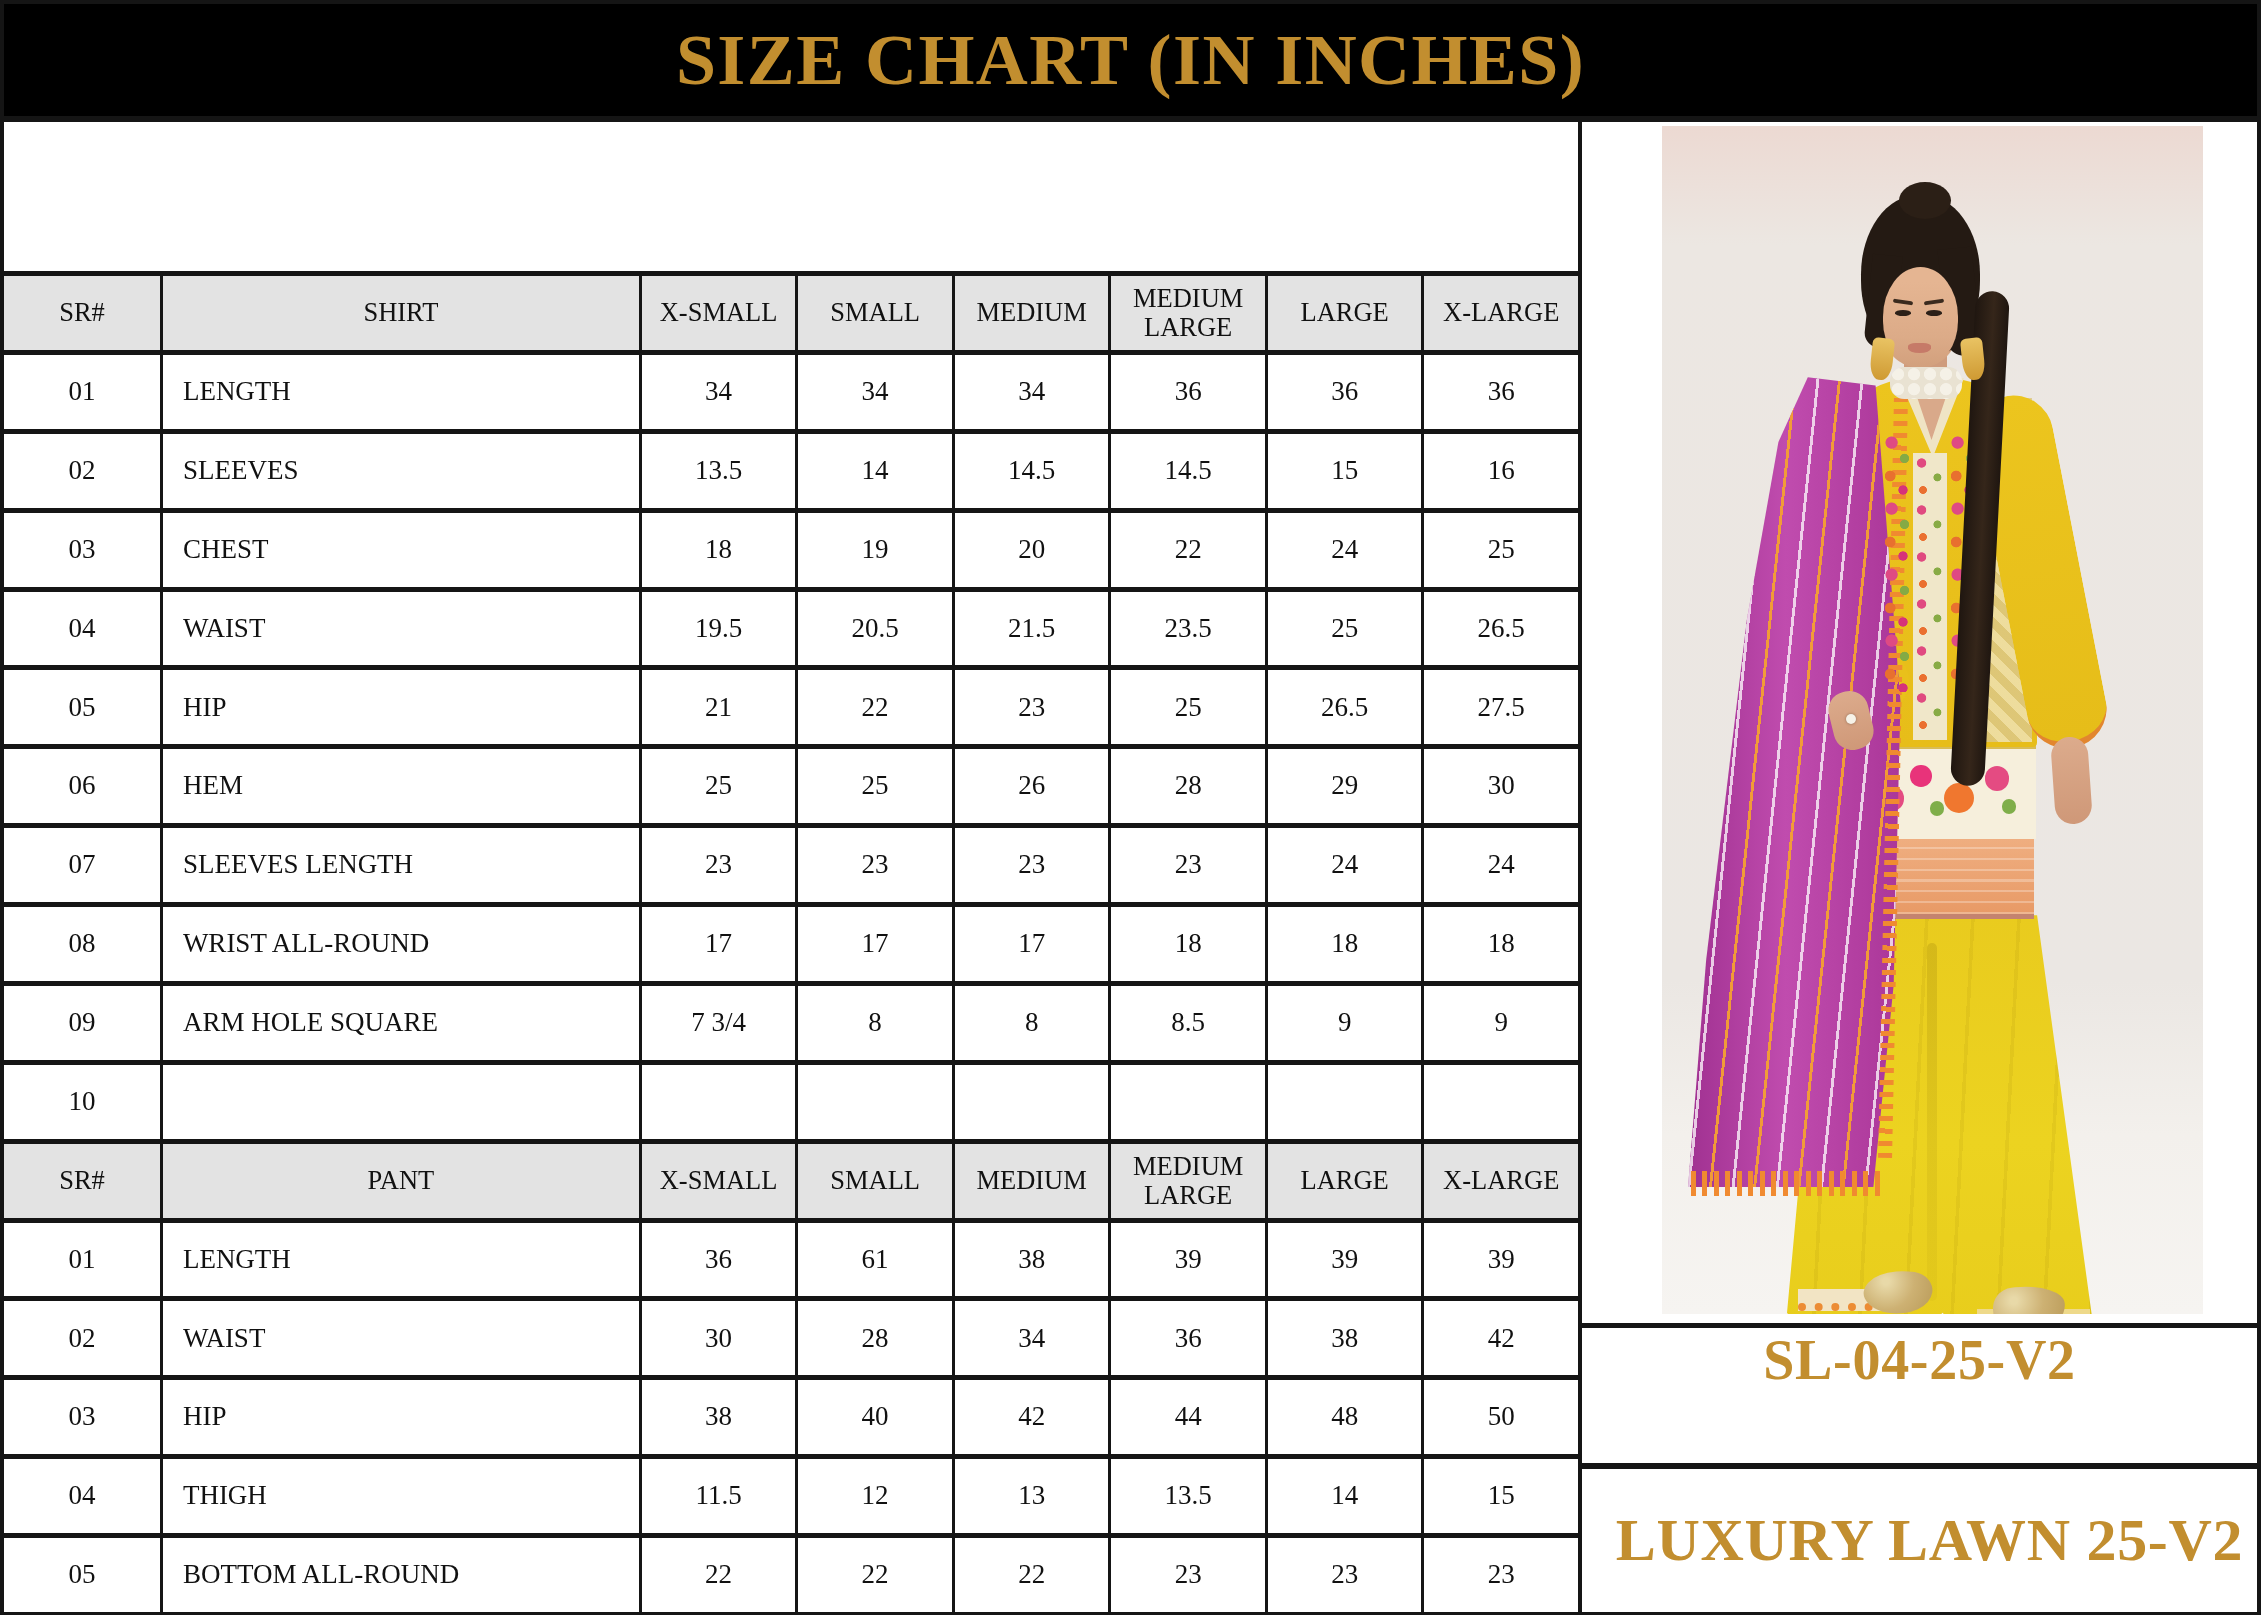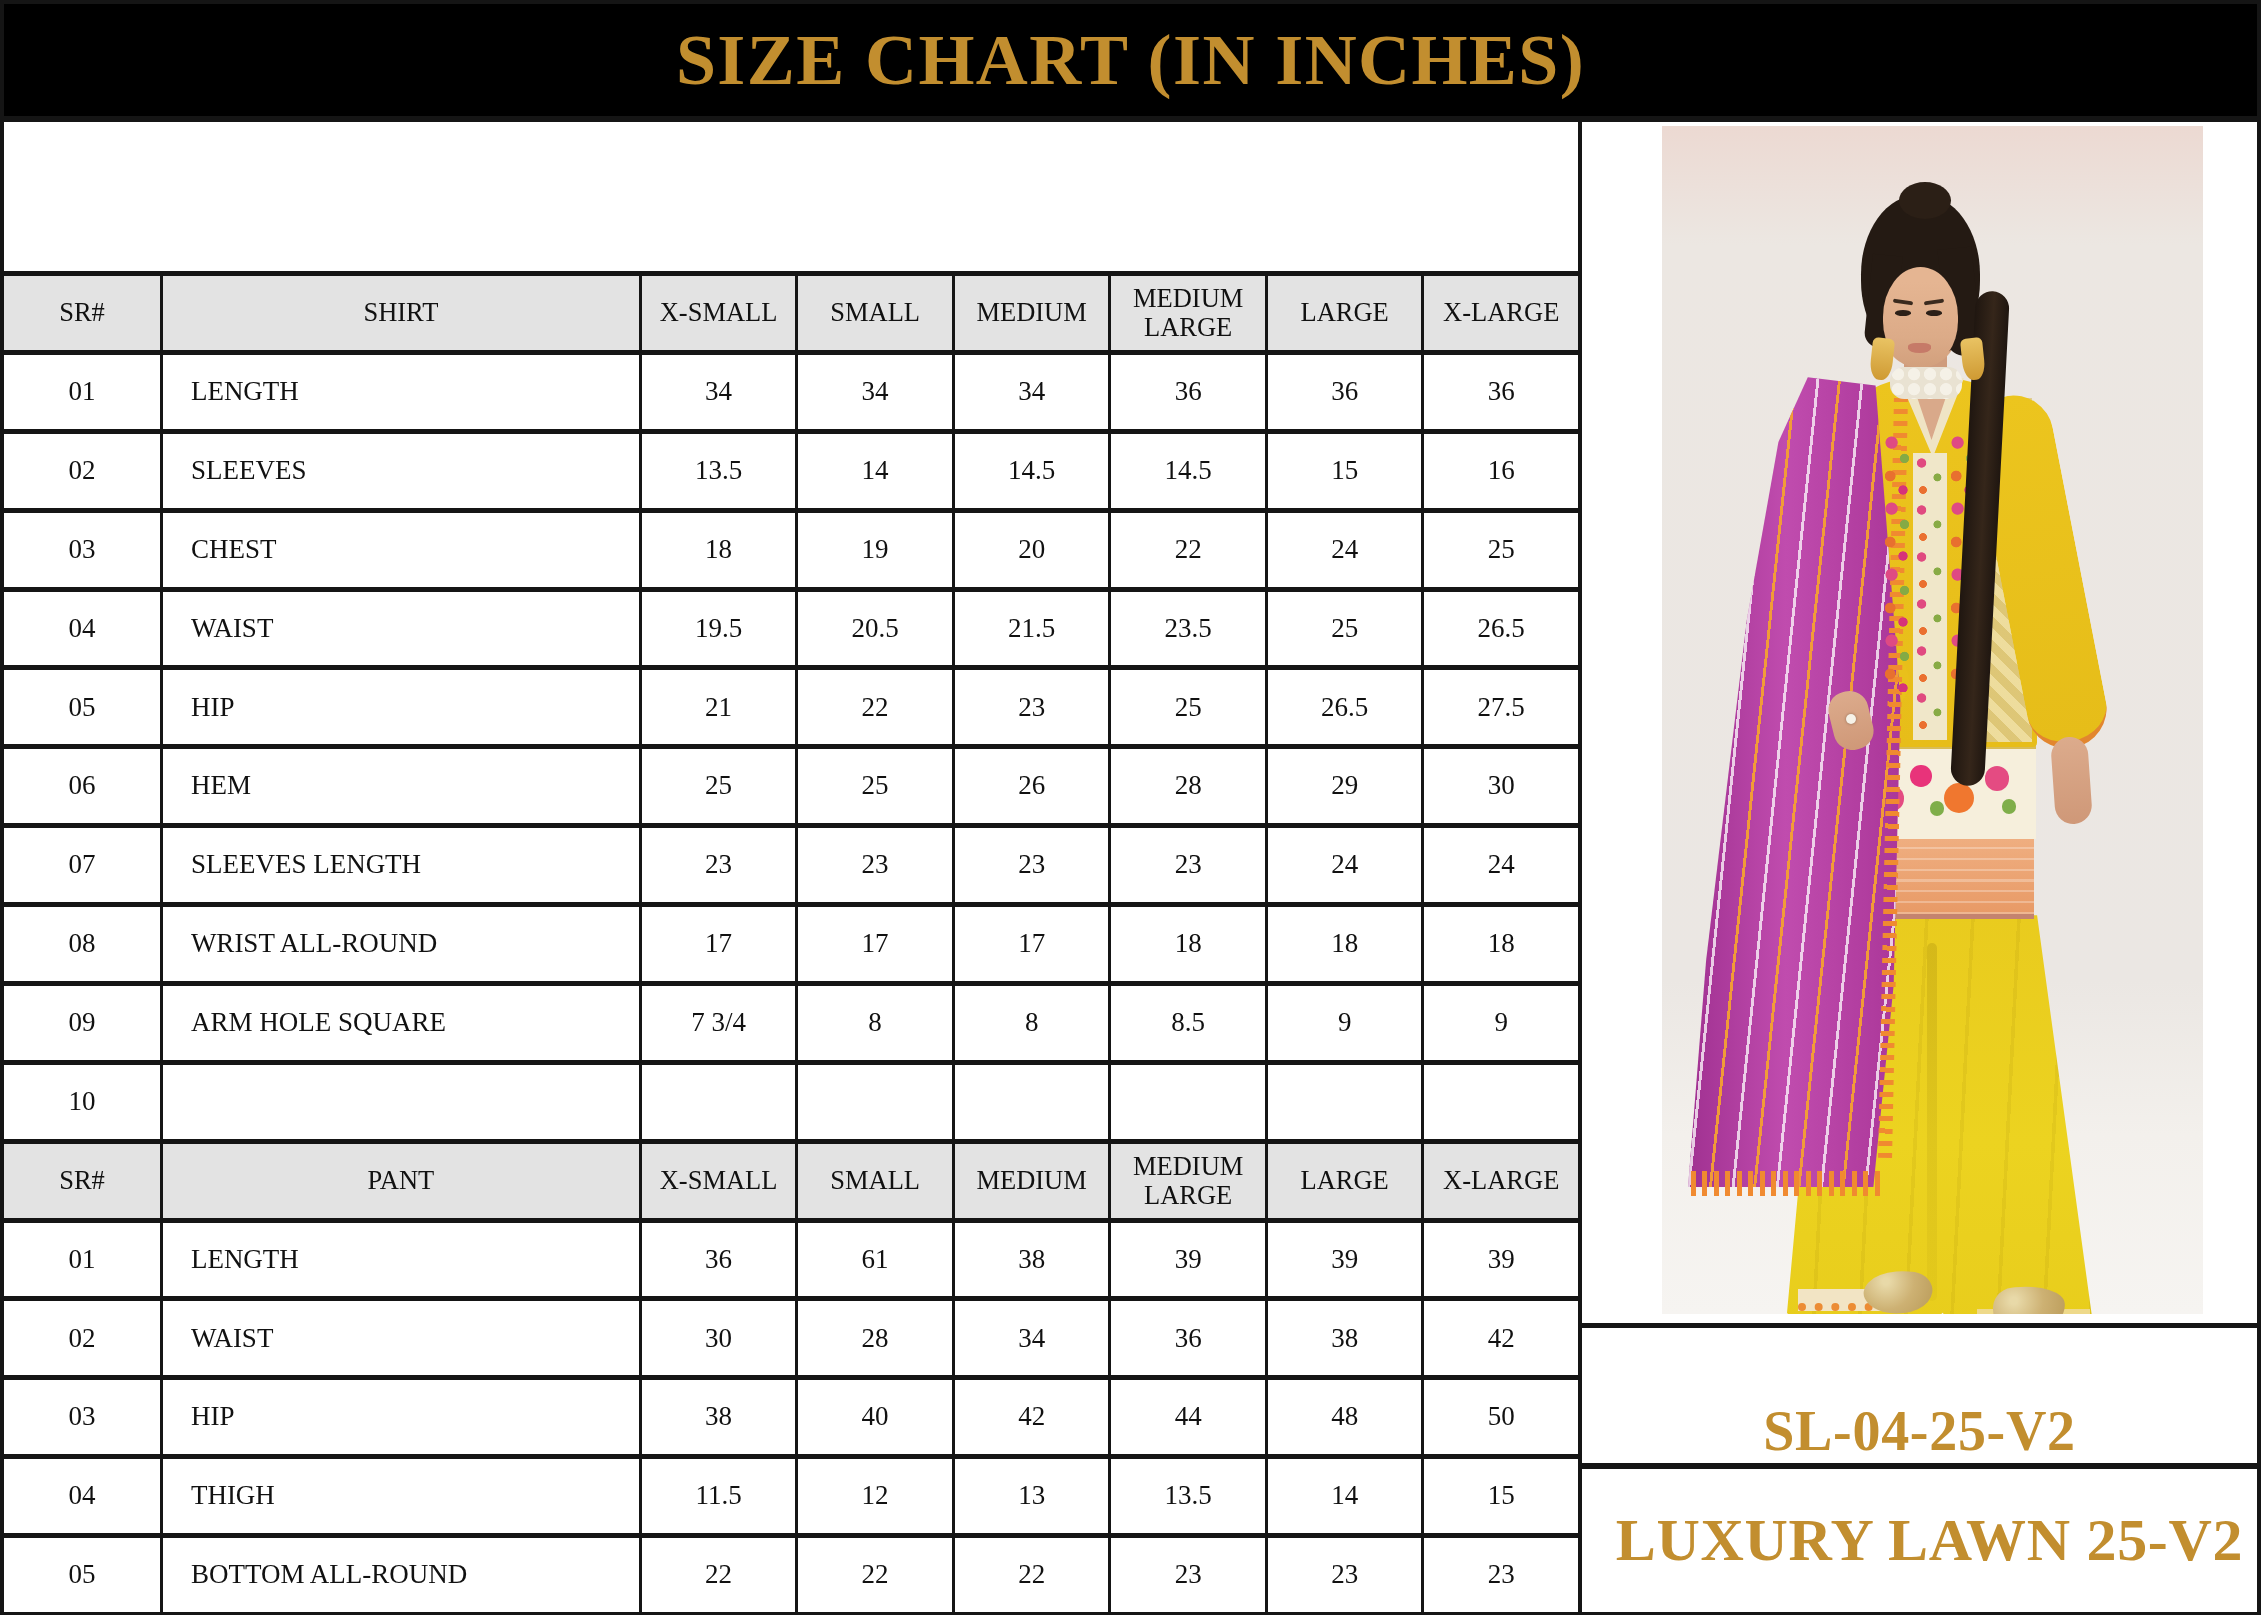--- a/index.html
+++ b/index.html
@@ -23,26 +23,26 @@
     position:absolute;inset:0;display:grid;
     grid-template-columns:156px 476px repeat(6,1fr);
     grid-template-rows:149px repeat(17,1fr);
     row-gap:5px;column-gap:2.9px;background:#151515;
   }
   .c{
     background:#fff;display:flex;align-items:center;justify-content:center;
     font-size:27px;color:#111;white-space:pre;line-height:1.1;
   }
   .c.hd{background:#E3E3E3;font-size:26.5px;text-align:center;white-space:normal;padding:0 13px;}
-  .c.name{justify-content:flex-start;padding-left:28px;}
+  .c.name{justify-content:flex-start;padding-left:20px;}
   .c.spacer{grid-column:1 / -1;}
   
   .side-panel{flex:1;height:100%;border-left:4.3px solid #151515;display:flex;flex-direction:column;background:#fff;}
   .photo-cell{height:1206px;border-bottom:5.7px solid #151515;position:relative;background:#fff;}
-  .code-cell{height:141px;border-bottom:6.5px solid #151515;display:flex;align-items:flex-end;justify-content:center;}
+  .code-cell{height:141px;border-bottom:6.5px solid #151515;display:flex;align-items:flex-start;justify-content:center;}
   .code-text{font-size:56px;font-weight:bold;color:var(--gold,#C28E2F);letter-spacing:0.7px;}
   .name-cell{flex:1;display:flex;align-items:center;justify-content:center;}
   .name-text{font-size:60px;font-weight:bold;color:var(--gold,#C28E2F);letter-spacing:0.7px;white-space:nowrap;margin-left:20px;}
   
   .photo{
     position:absolute;top:4.3px;bottom:8.6px;left:80px;right:54px;
     background:linear-gradient(180deg,#ecd9d2 0%,#ece7e2 10%,#ebe7e3 72%,#f3f0ec 85%,#f6f4f1 100%);
     overflow:hidden;
   }
   .photo *{position:absolute;}

